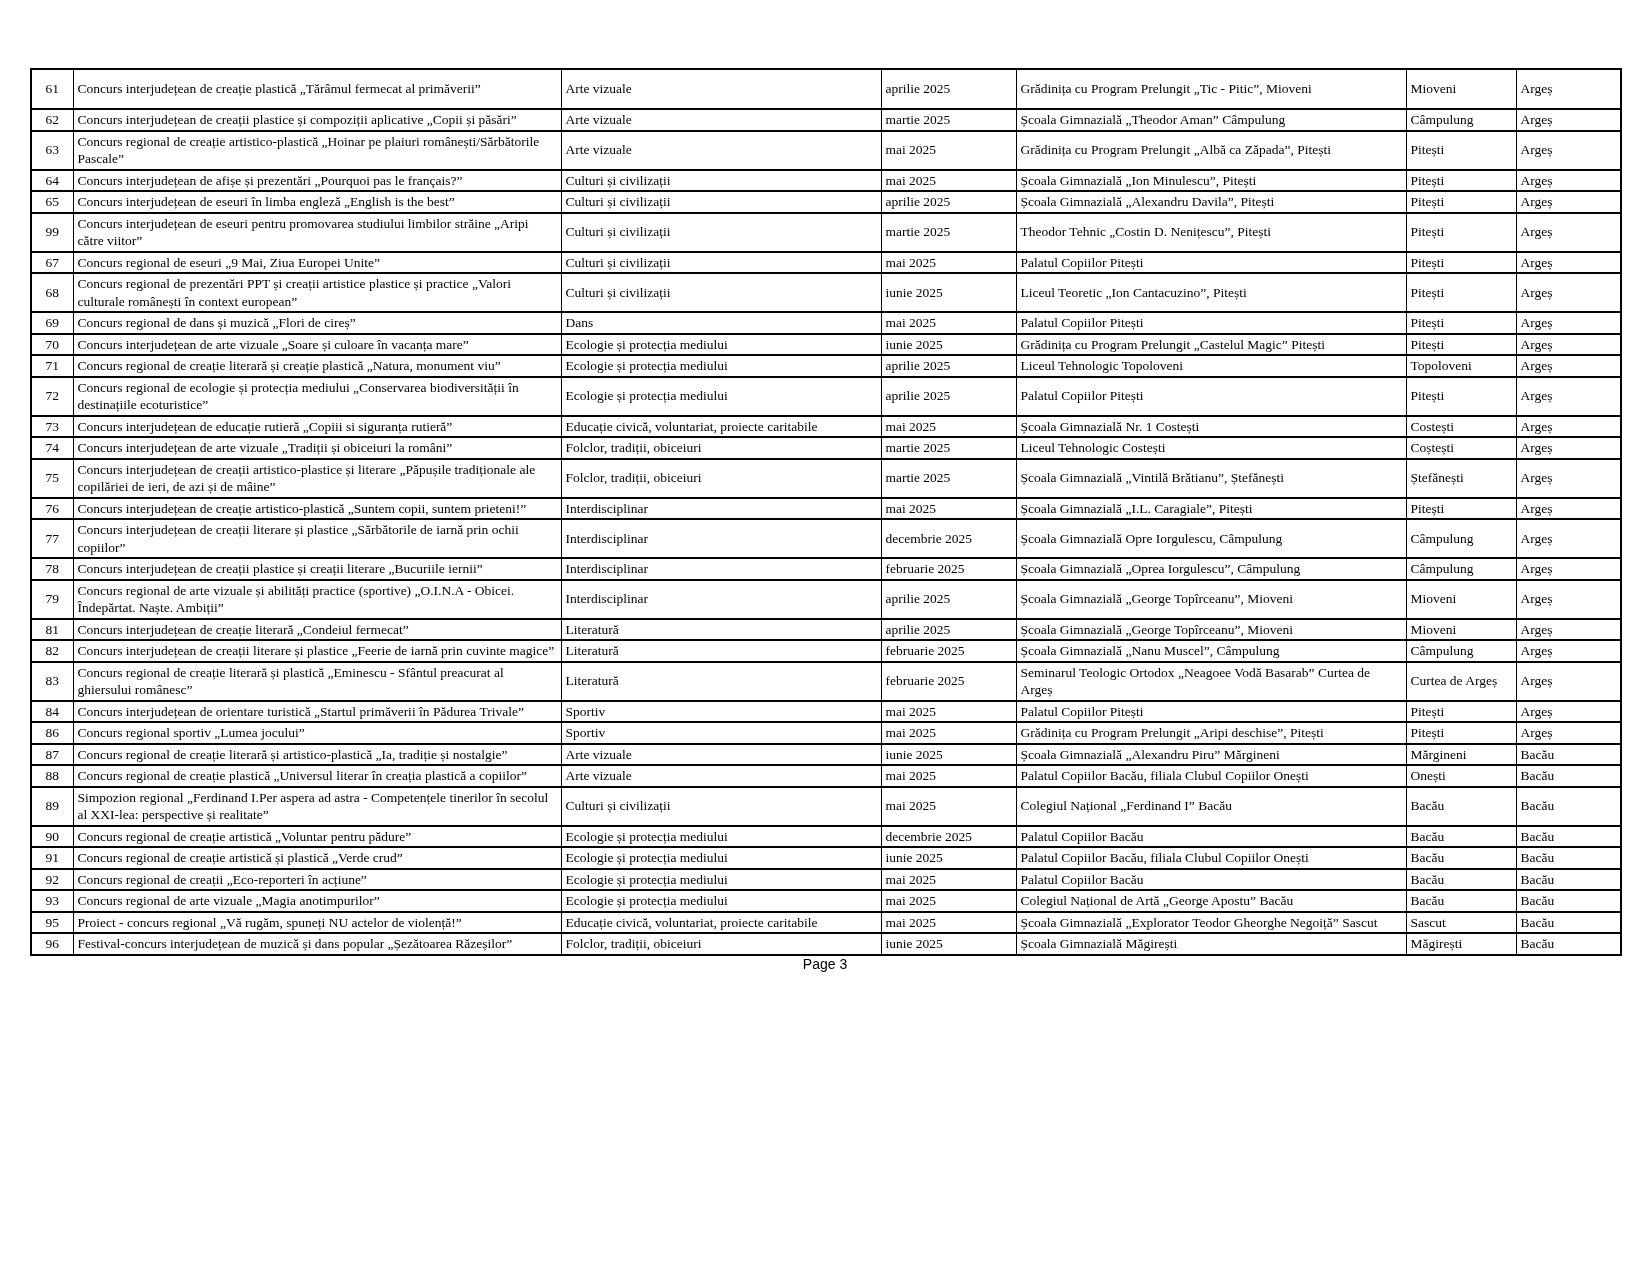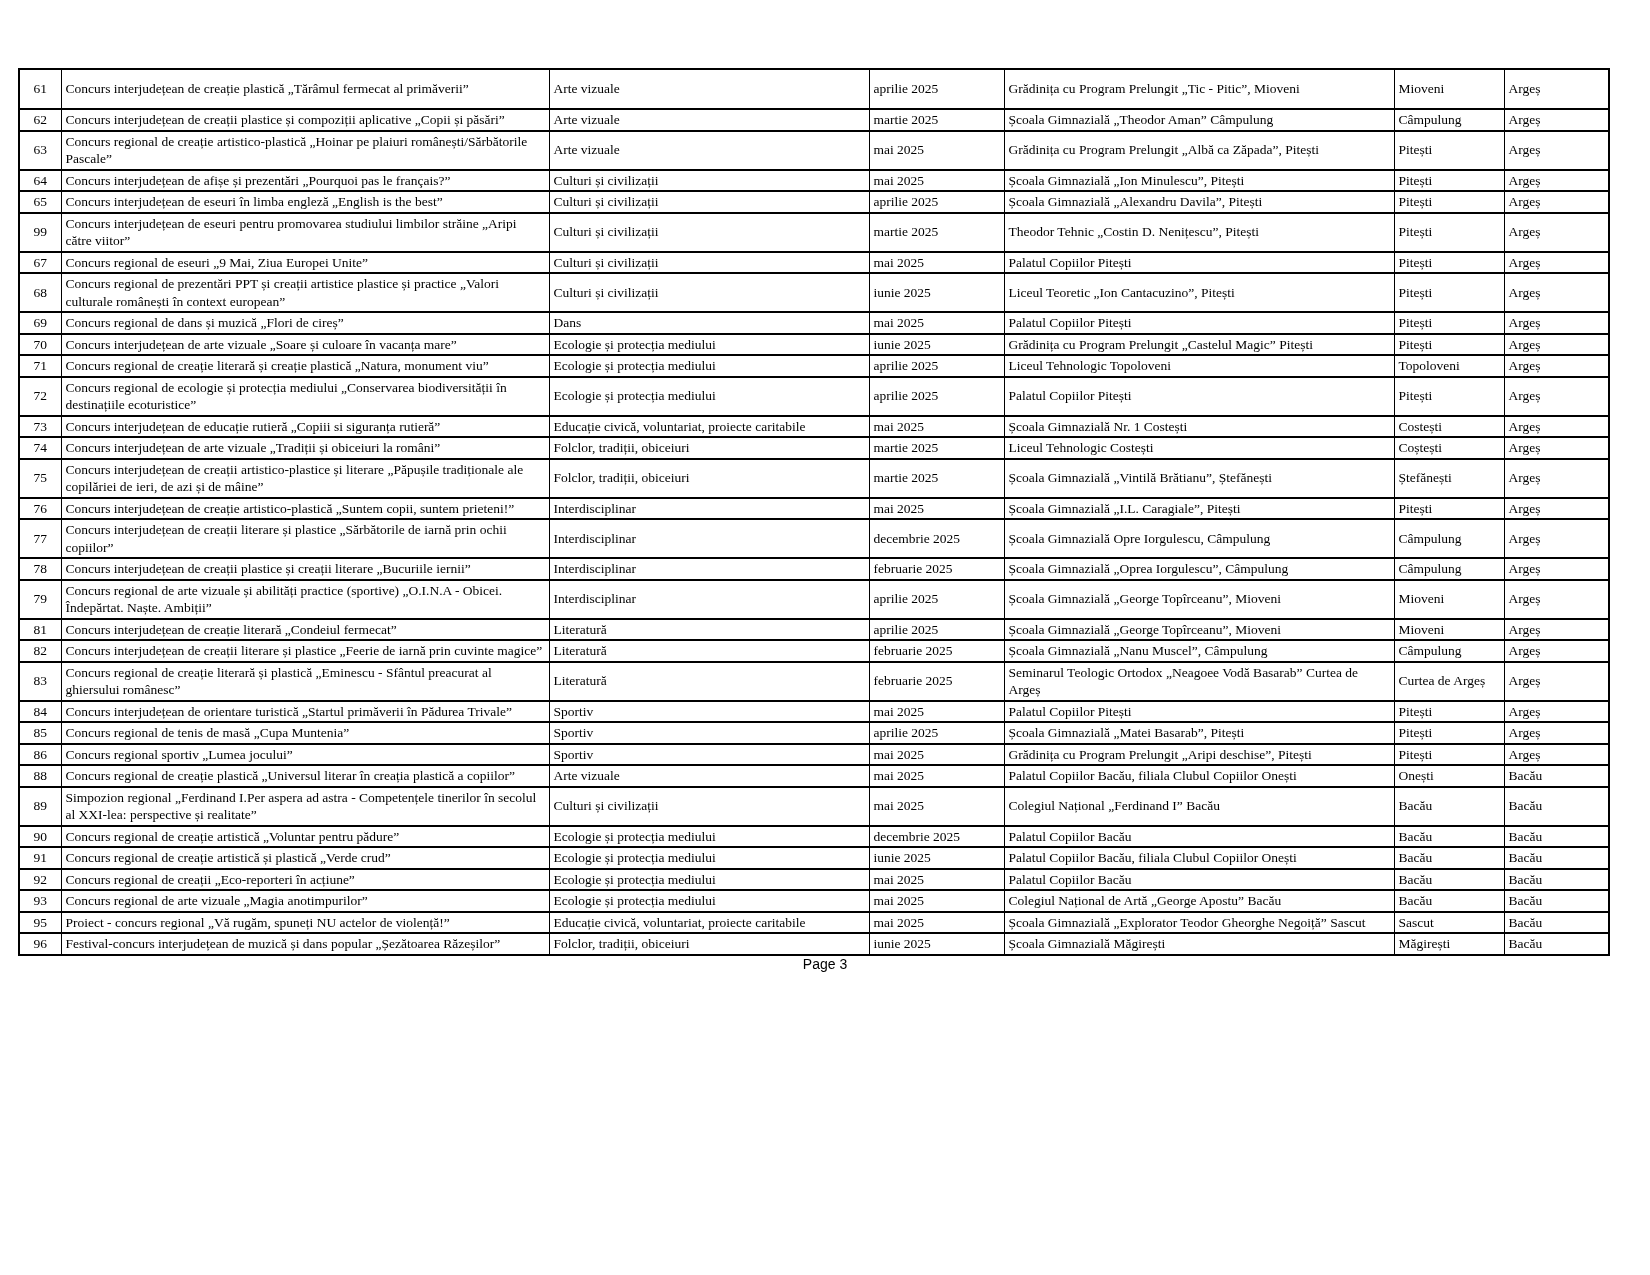--- a/index.html
+++ b/index.html
@@ -16,21 +16,21 @@
   }
   .page {
     width: 1650px;
     height: 1275px;
     background: #ffffff;
     box-sizing: border-box;
   }
   table.contest-table {
     border-collapse: collapse;
     table-layout: fixed;
-    margin-left: 18px;
+    margin-left: 30px;
     margin-top: 68px;
     width: 1590px;
     border: 2px solid #000000;
   }
   table.contest-table td {
     border-left: 1px solid #000000;
     border-right: 1px solid #000000;
     border-top: 2px solid #000000;
     border-bottom: 2px solid #000000;
     font-size: 13.5px;
@@ -268,36 +268,36 @@
         <tr>
           <td class="col-nr">84</td>
           <td class="col-name">Concurs interjudețean de orientare turistică „Startul primăverii în Pădurea Trivale”</td>
           <td class="col-category">Sportiv</td>
           <td class="col-date">mai 2025</td>
           <td class="col-organizer">Palatul Copiilor Pitești</td>
           <td class="col-city">Pitești</td>
           <td class="col-county">Argeș</td>
         </tr>
         <tr>
-          <td class="col-nr">85</td>
-          <td class="col-name">Concurs regional de tenis de masă „Cupa Muntenia”</td>
-          <td class="col-category">Sportiv</td>
-          <td class="col-date">aprilie 2025</td>
-          <td class="col-organizer">Școala Gimnazială „Matei Basarab”, Pitești</td>
-          <td class="col-city">Pitești</td>
-          <td class="col-county">Argeș</td>
-        </tr>
-        <tr>
           <td class="col-nr">86</td>
           <td class="col-name">Concurs regional sportiv „Lumea jocului”</td>
           <td class="col-category">Sportiv</td>
           <td class="col-date">mai 2025</td>
           <td class="col-organizer">Grădinița cu Program Prelungit „Aripi deschise”, Pitești</td>
           <td class="col-city">Pitești</td>
           <td class="col-county">Argeș</td>
+        </tr>
+        <tr>
+          <td class="col-nr">87</td>
+          <td class="col-name">Concurs regional de creație literară și artistico-plastică „Ia, tradiție și nostalgie”</td>
+          <td class="col-category">Arte vizuale</td>
+          <td class="col-date">iunie 2025</td>
+          <td class="col-organizer">Școala Gimnazială „Alexandru Piru” Mărgineni</td>
+          <td class="col-city">Mărgineni</td>
+          <td class="col-county">Bacău</td>
         </tr>
         <tr>
           <td class="col-nr">88</td>
           <td class="col-name">Concurs regional de creație plastică „Universul literar în creația plastică a copiilor”</td>
           <td class="col-category">Arte vizuale</td>
           <td class="col-date">mai 2025</td>
           <td class="col-organizer">Palatul Copiilor Bacău, filiala Clubul Copiilor Onești</td>
           <td class="col-city">Onești</td>
           <td class="col-county">Bacău</td>
         </tr>

